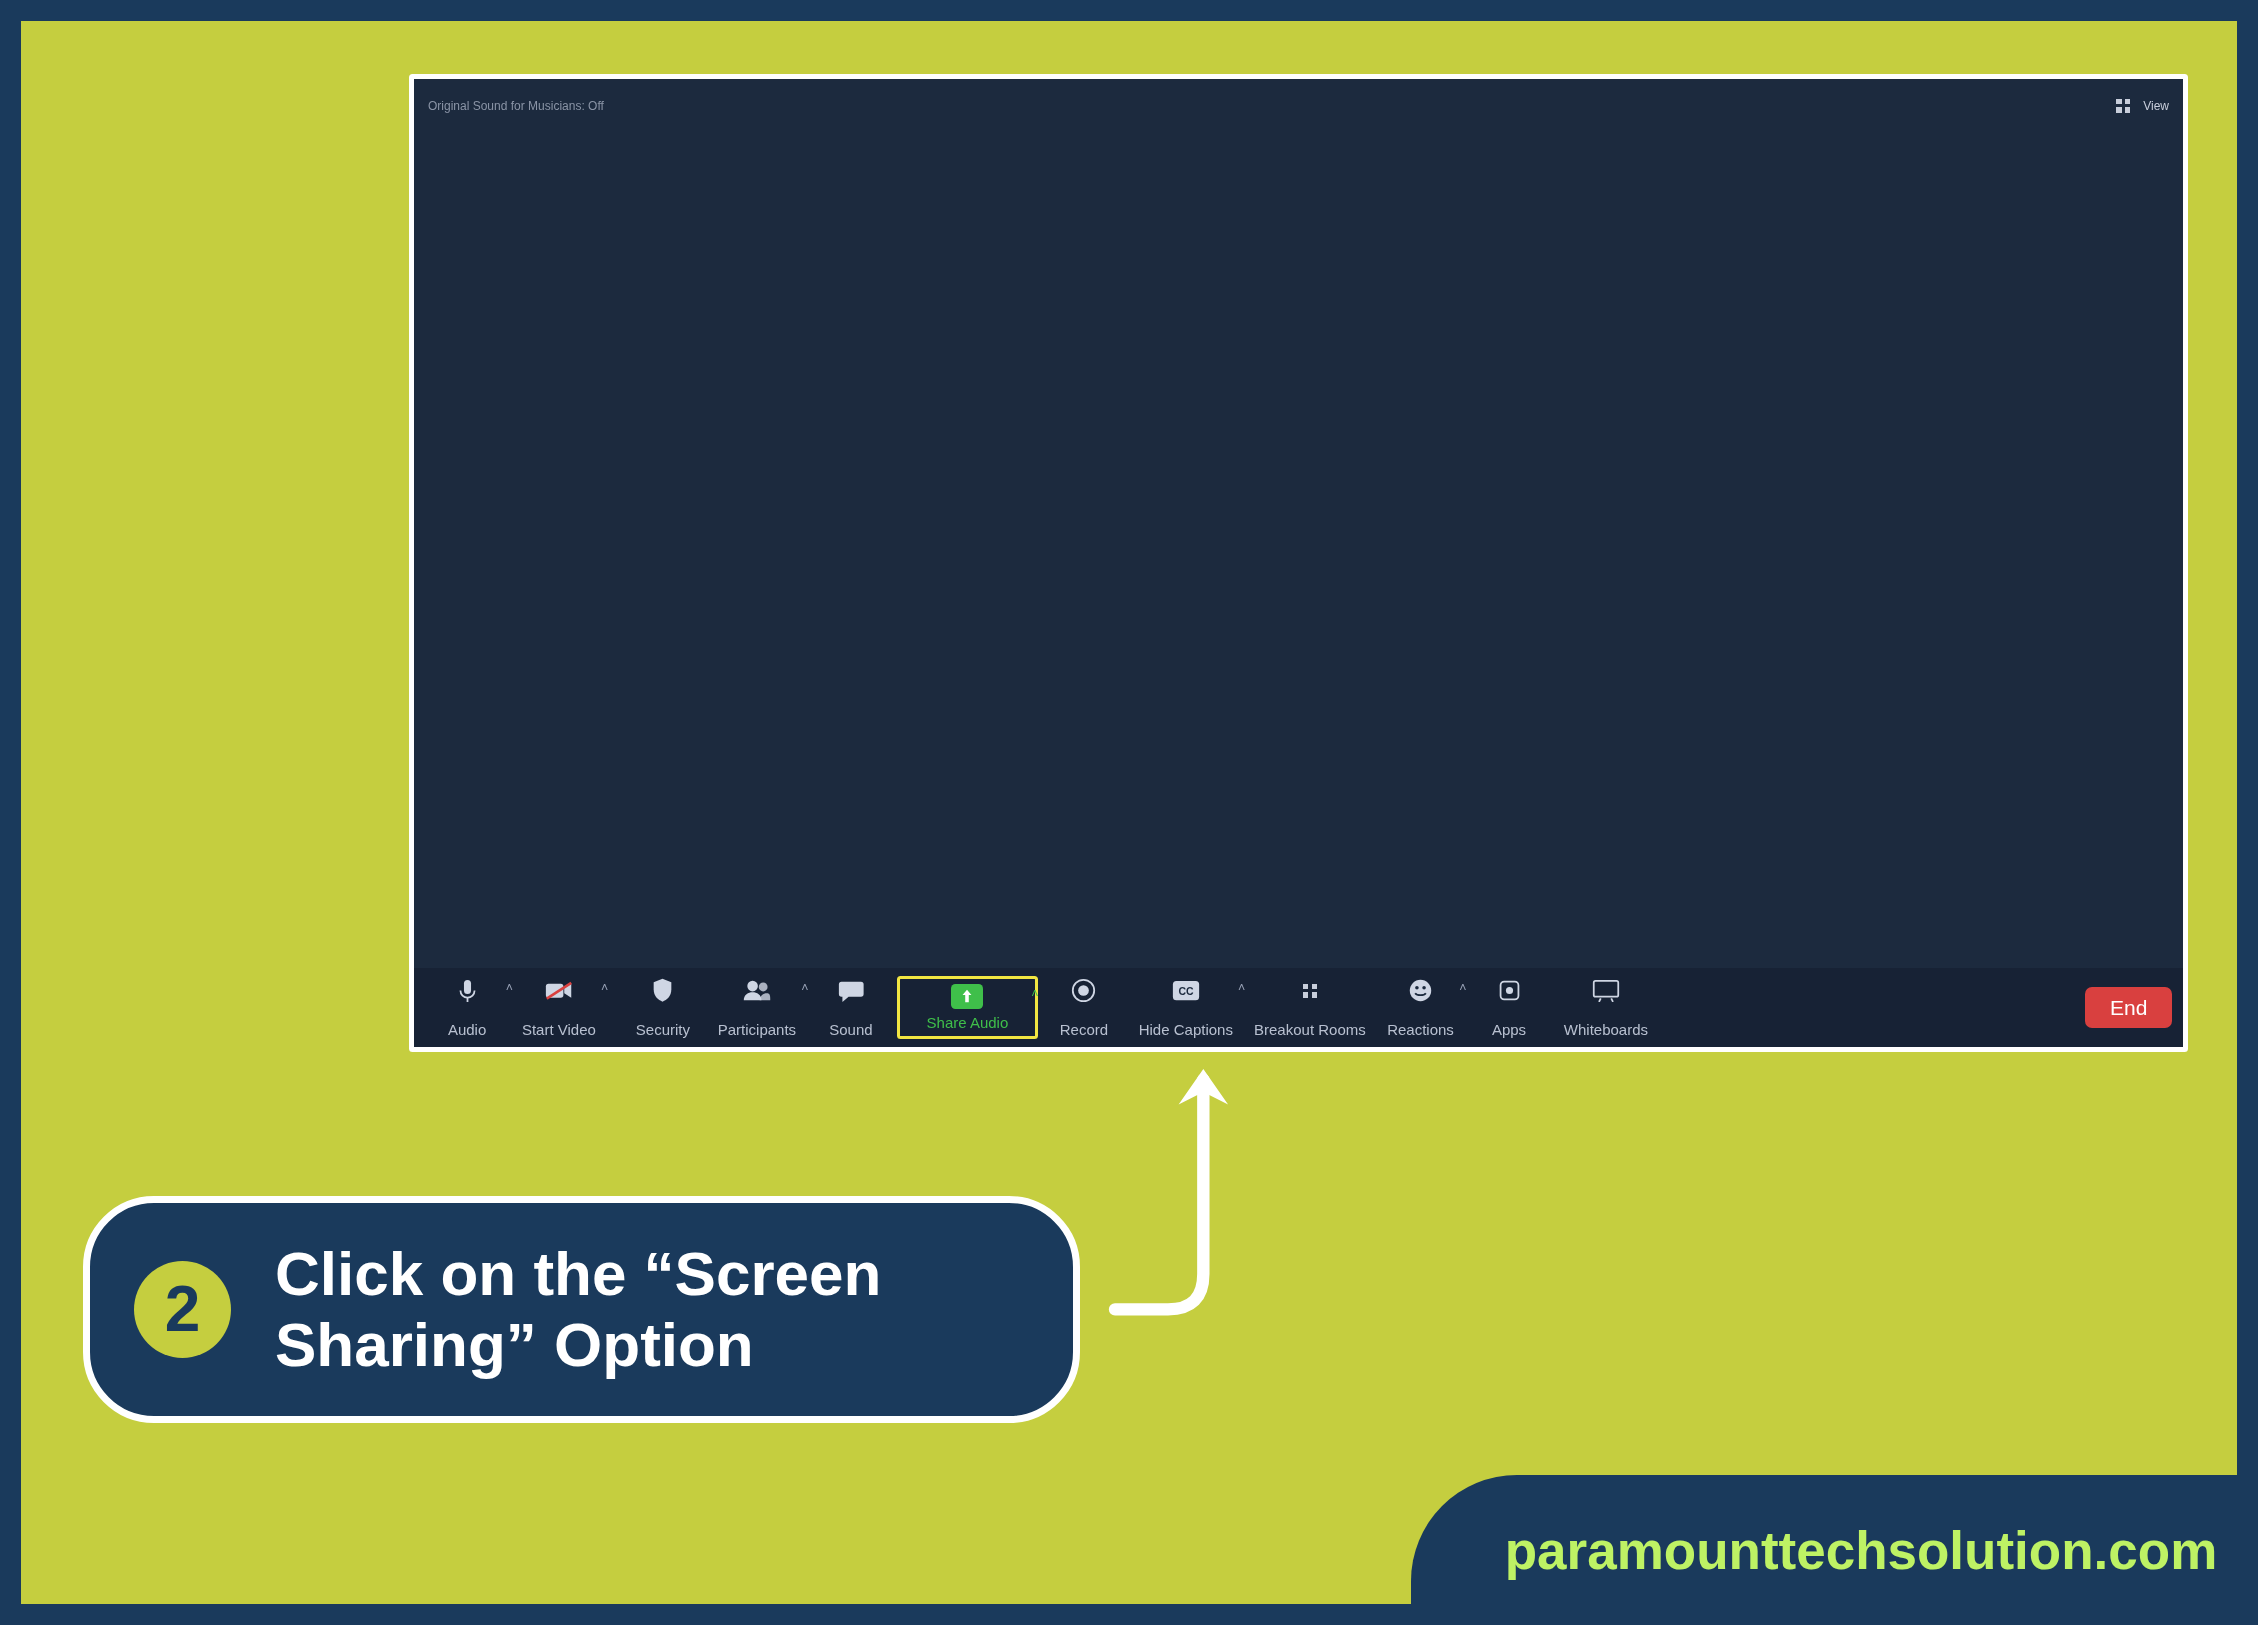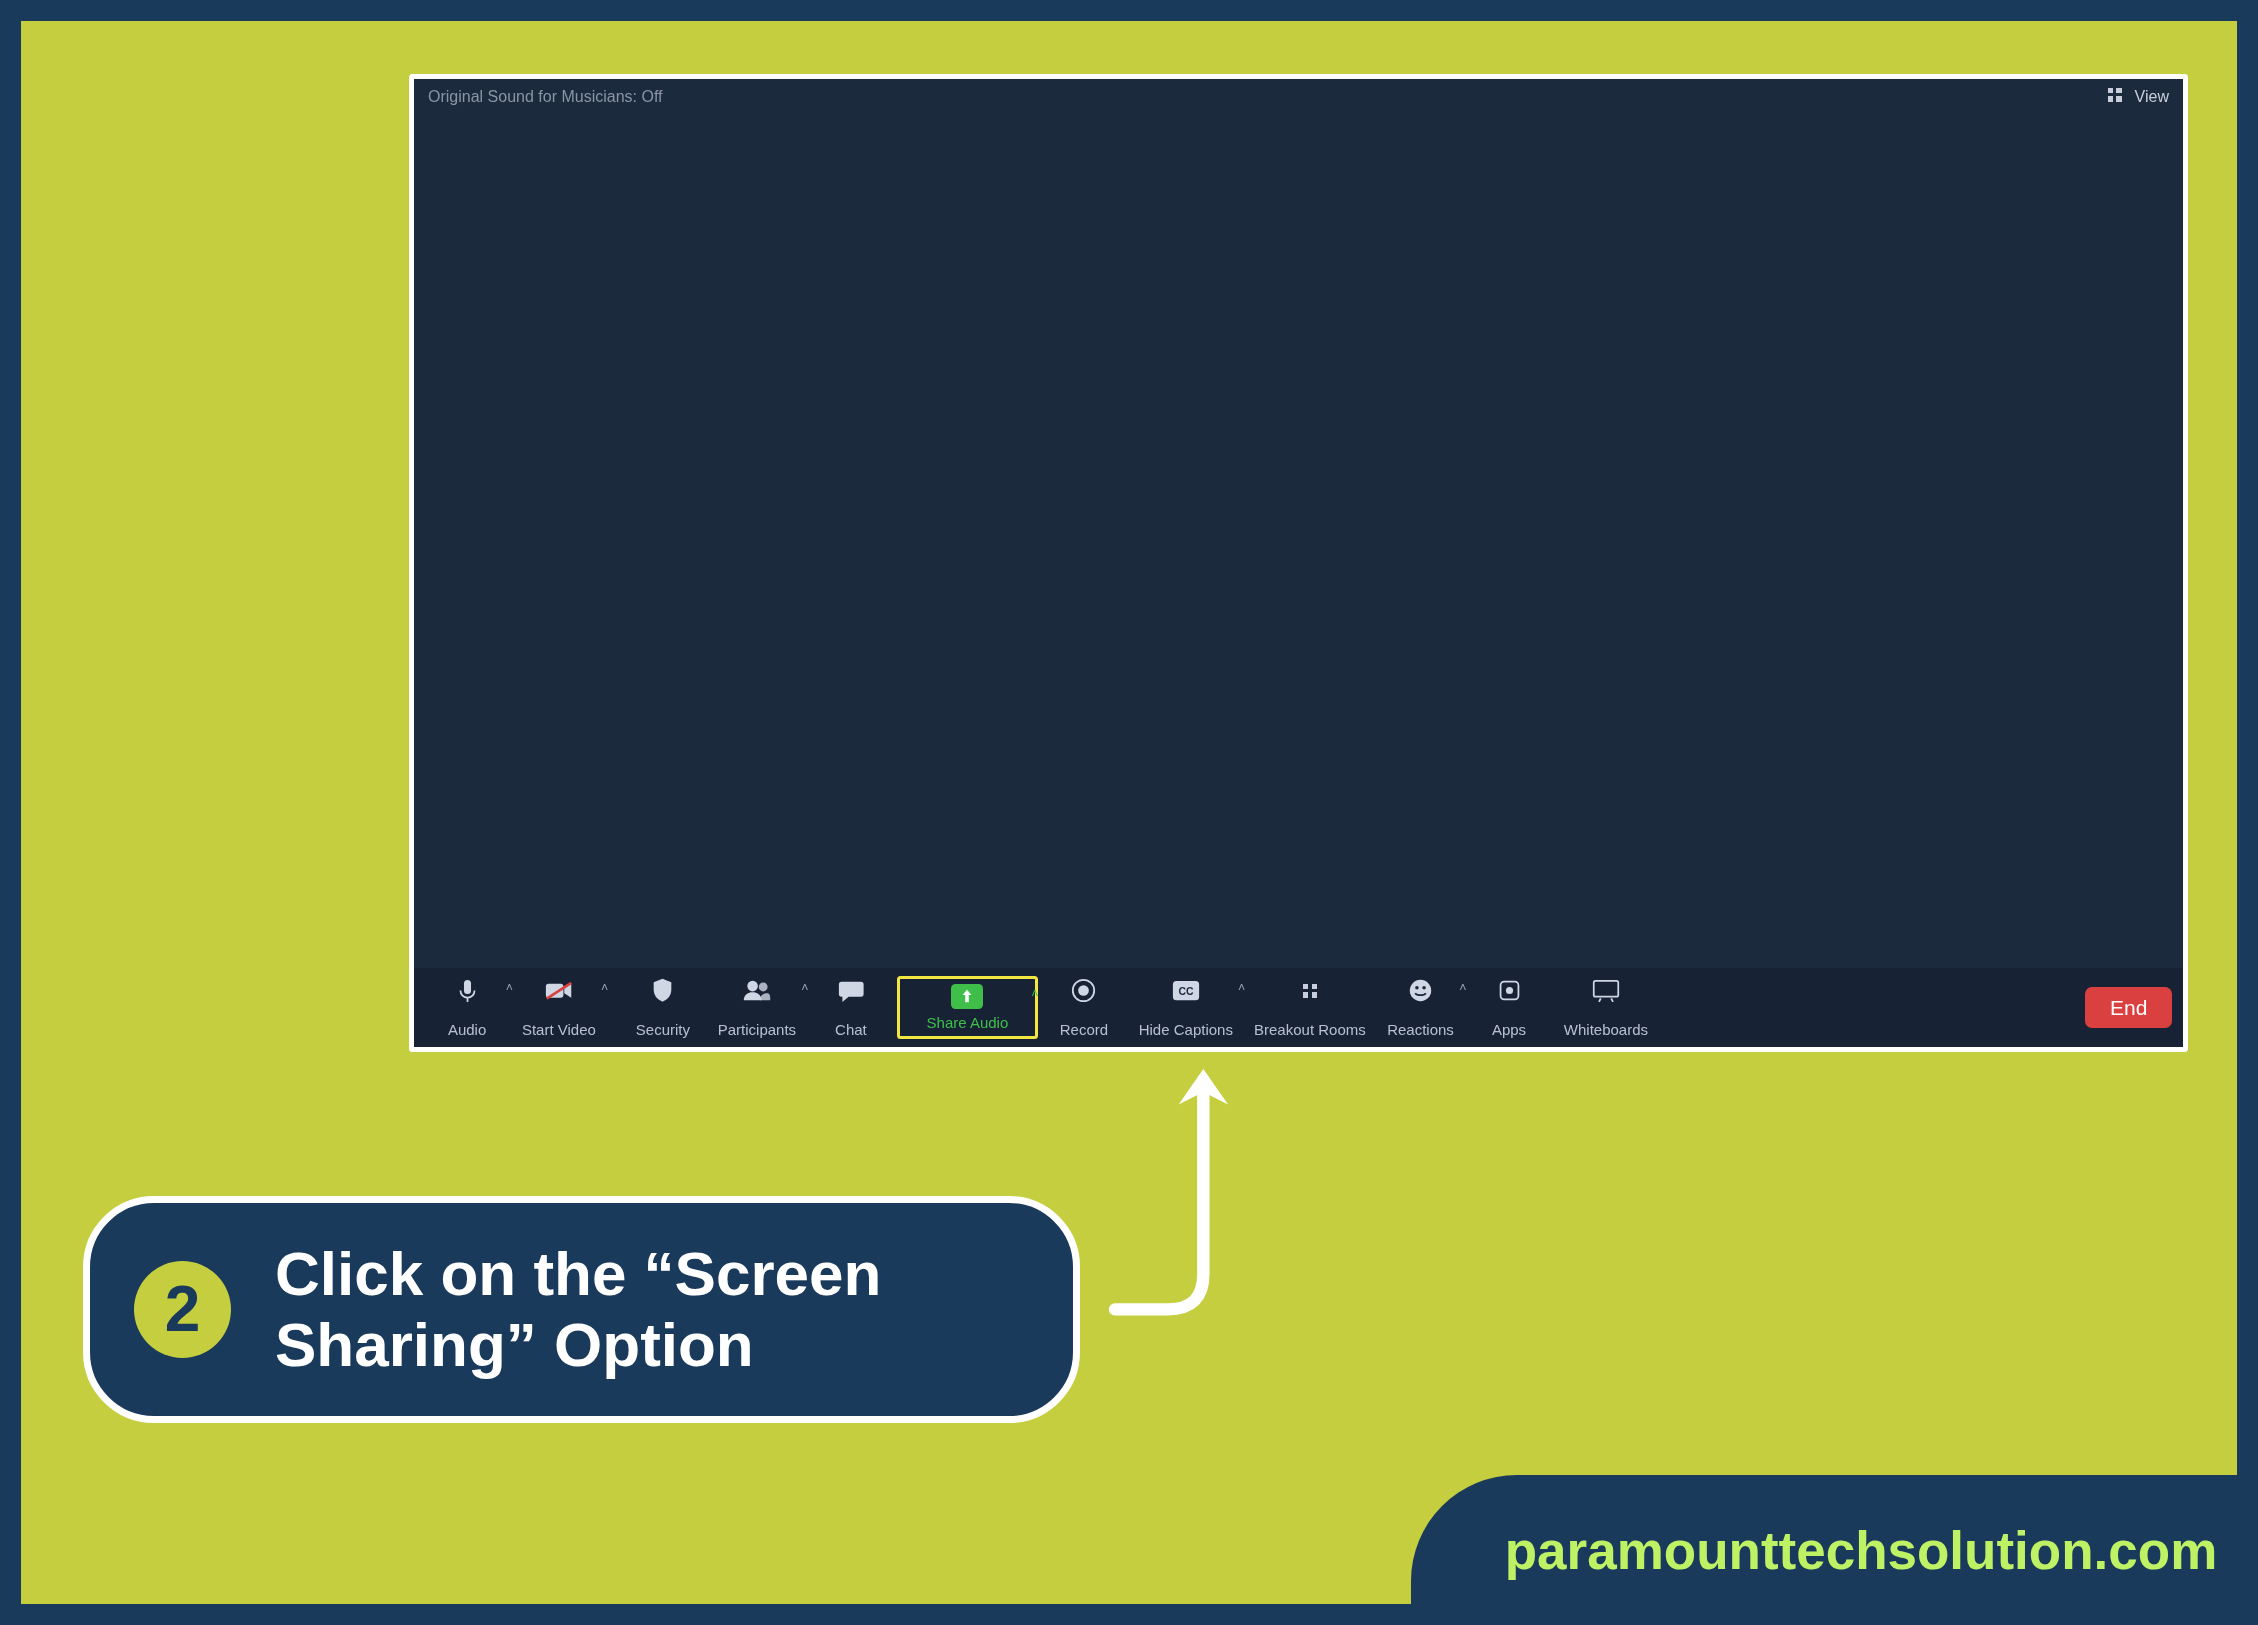--- a/index.html
+++ b/index.html
@@ -32,28 +32,28 @@
     border-radius: 3.5px;
   }
   .zoom-inner {
     width: 100%;
     height: 100%;
     background: #1c2a3e;
     position: relative;
   }
   .top-bar {
     position: absolute;
-    top: 0; left: 0; right: 0;
+    top: 9px; left: 0; right: 0;
     height: 35px;
     display: flex;
     align-items: center;
     justify-content: space-between;
     padding: 0 14px;
     color: #8a94a6;
-    font-size: 16px;
+    font-size: 12px;
   }
   .top-left { display: flex; align-items: center; gap: 8.8px; }
   .top-right { display: flex; gap: 13px; color: #c8cedb; }
   .grid-glyph { display:inline-block; width:14px; height:14px; position:relative; }
   .grid-glyph span { position:absolute; width:5.3px; height:5.3px; background:#c8cedb; }
   .grid-glyph .g1{top:0;left:0} .grid-glyph .g2{top:0;right:0}
   .grid-glyph .g3{bottom:0;left:0} .grid-glyph .g4{bottom:0;right:0}
 
   .bottom-toolbar {
     position: absolute;
@@ -245,21 +245,21 @@
           <span>Participants</span>
           <span class="caret">˄</span>
         </div>
 
         <div class="tb-item">
           <span class="icon">
             <svg width="26.5" height="23" viewBox="0 0 30 26">
                 <path d="M4 3h22a3 3 0 0 1 3 3v11a3 3 0 0 1-3 3H12l-7 6v-6H4a3 3 0 0 1-3-3V6a3 3 0 0 1 3-3z" fill="#cfd6e4"></path>
               </svg>
           </span>
-          <span>Chat</span>
+          <span>Sound</span>
         </div>
 
         <div class="tb-item share-screen">
           <span class="icon-box">
             <svg width="16" height="16" viewBox="0 0 18 18">
                 <path d="M9 2l5 6H11v8H7v-8H4z" fill="#ffffff"></path>
               </svg>
           </span>
           <span class="share-label">Share Audio</span>
           <span class="caret" style="color:#3fbf4a">˄</span>

